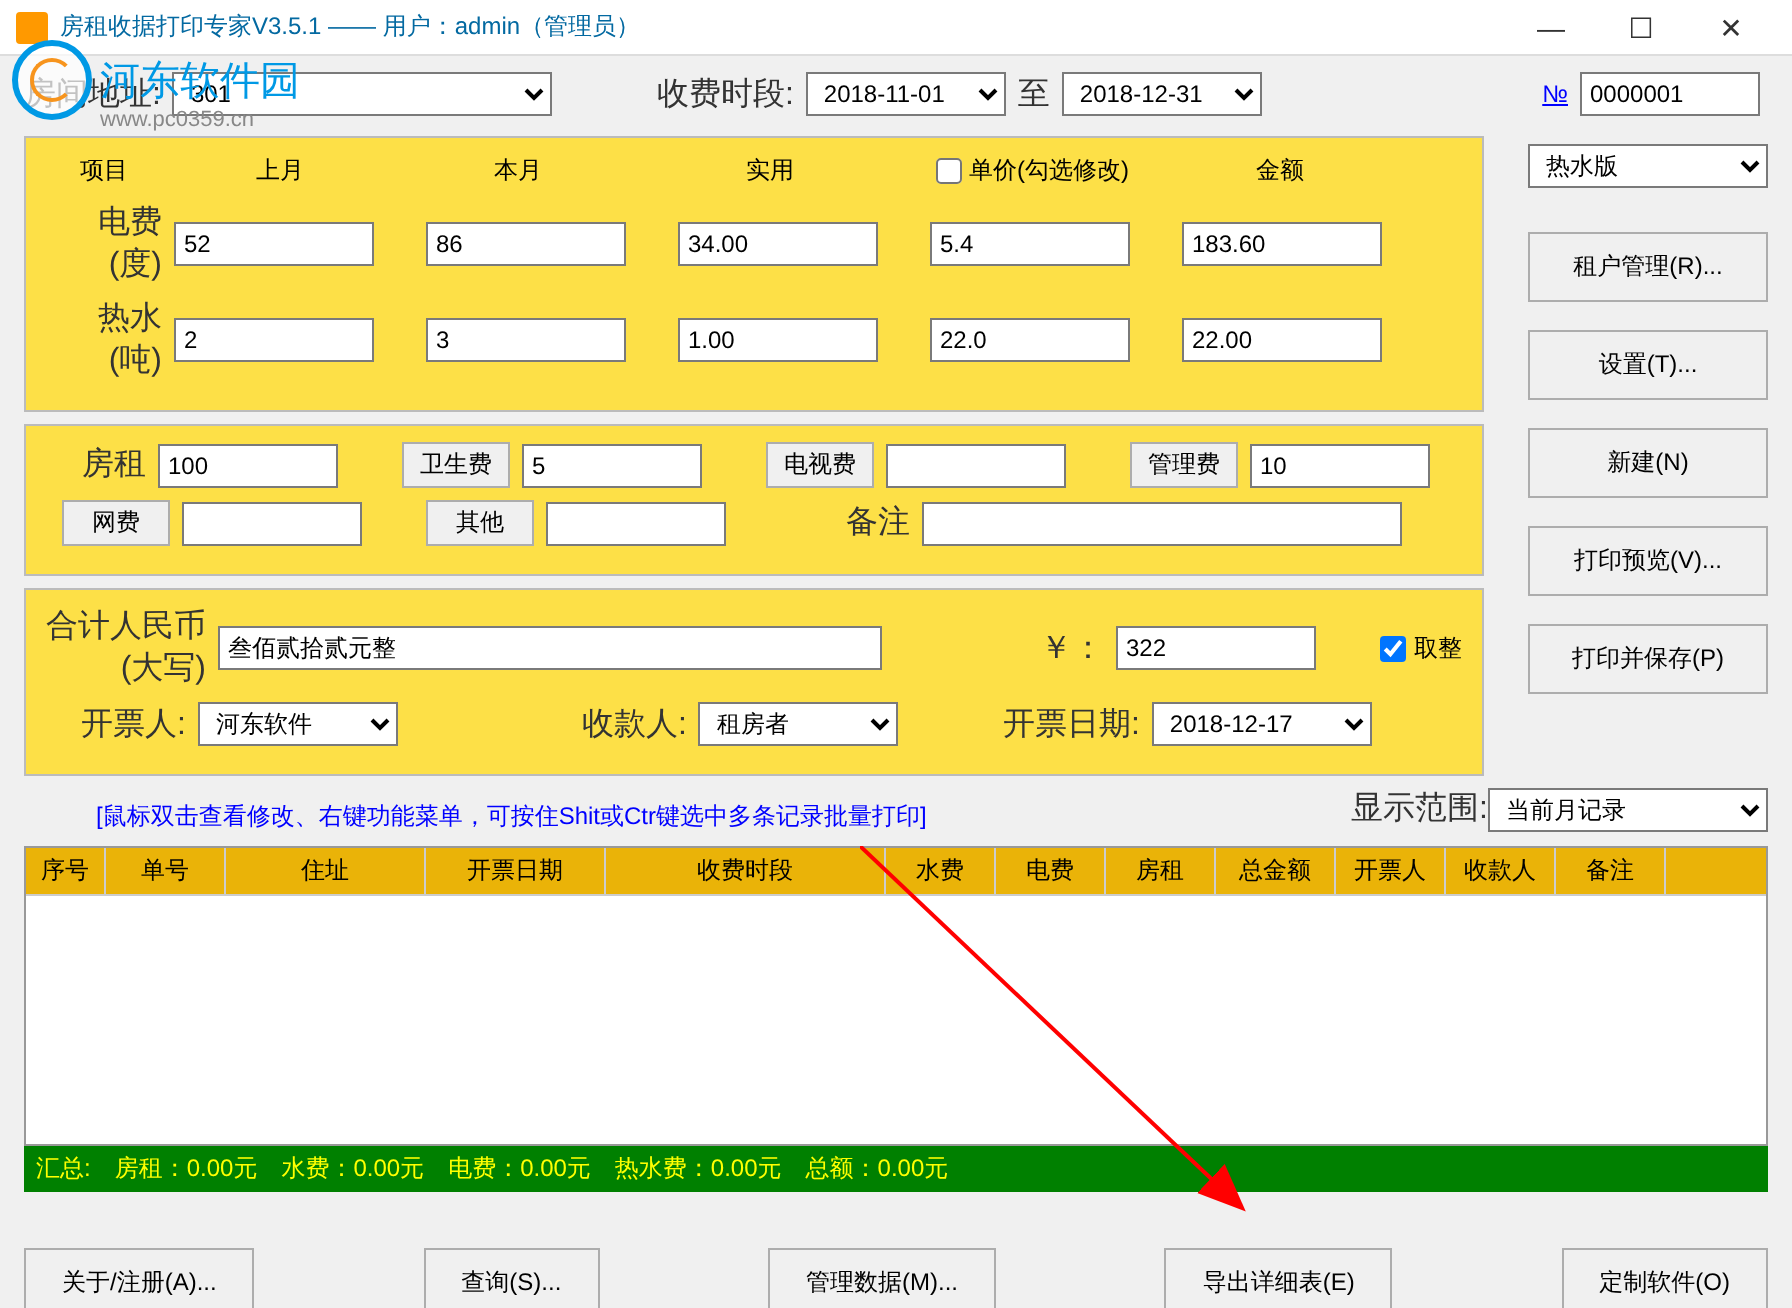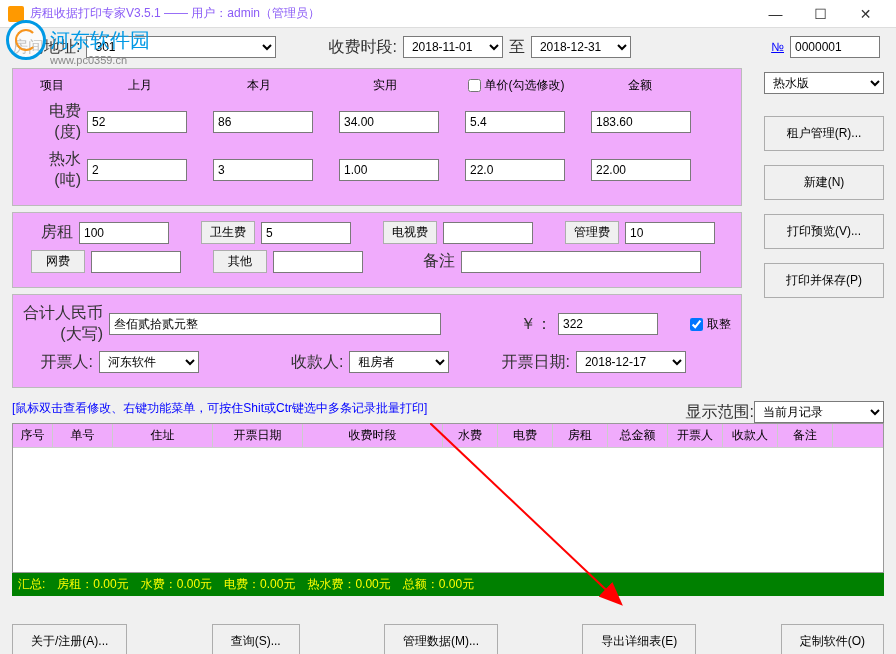--- a/index.html
+++ b/index.html
@@ -20,21 +20,21 @@
       align-items: center;
       padding: 0 8px;
       position: relative;
     }
     .titlebar-icon {
       width: 16px; height: 16px;
       background: #f90;
       border-radius: 2px;
       margin-right: 6px;
     }
-    .titlebar-text { flex: 1; color: #8b5cf6; }
+    .titlebar-text { flex: 1; color: #0369a1; }
     .titlebar-controls { display: flex; gap: 0; }
     .tb-btn {
       width: 45px; height: 28px;
       display: flex; align-items: center; justify-content: center;
       color: #333;
       font-size: 14px;
     }
     .logo-overlay {
       position: absolute;
       top: 20px; left: 0;
@@ -84,21 +84,21 @@
       font-size: 12px;
       border: 1px solid #7a7a7a;
       padding: 2px 4px;
       height: 22px;
       background: #fff;
     }
     .panel {
       border: 1px solid #bbb;
       padding: 8px 10px;
       margin-bottom: 6px;
-      background: #f0abfc;
+      background: #fde047;
     }
     .grid-header {
       display: flex;
       gap: 6px;
       margin-bottom: 6px;
     }
     .grid-header .col-head {
       text-align: center;
       font-size: 12px;
     }
@@ -122,21 +122,21 @@
     .main-left { width: 730px; }
     .hint-text { color: #0000ff; font-size: 12px; margin: 6px 0; }
     .table-container {
       border: 1px solid #999;
       background: #fff;
       height: 150px;
       overflow: auto;
     }
     .table-head {
       display: flex;
-      background: #f0abfc;
+      background: #eab308;
       border-bottom: 1px solid #ccc;
     }
     .th {
       border-right: 1px solid #ccc;
       padding: 3px 4px;
       font-size: 12px;
       text-align: center;
     }
     .summary-row {
       background: #008000;
@@ -164,21 +164,21 @@
       left: 430px;
       width: 240px;
       height: 200px;
       pointer-events: none;
       z-index: 50;
     }
     .checkbox-wrap { display: inline-flex; align-items: center; gap: 4px; justify-content: space-between; }
     .no-seq { color: #0000ff; text-decoration: underline; }
     select.combo { min-width: 80px; }
     .w90 { width: 90px; } .w100 { width: 100px; } .w110 { width: 110px; }
-    .w130 { width: 130px; } .w190 { width: 190px; }
+    .w130 { width: 140px; } .w190 { width: 190px; }
   </style>
 </head>
 <body>
 
 <div class="titlebar">
   <div class="titlebar-icon"></div>
   <div class="titlebar-text">房租收据打印专家V3.5.1 —— 用户：admin（管理员）</div>
   <div class="titlebar-controls">
     <div class="tb-btn">—</div>
     <div class="tb-btn">☐</div>
@@ -301,27 +301,28 @@
         <span style="width:40px;"></span>
         <span class="lbl">开票日期:</span>
         <select class="combo w110"><option>2018-12-17</option></select>
       </div>
     </div>
   </div>
 
   <div class="right-panel">
     <select class="combo" style="width:100%;margin-bottom:22px;"><option>热水版</option></select>
     <button class="side-btn">租户管理(R)...</button>
+    <button class="side-btn">设置(T)...</button>
     <button class="side-btn">新建(N)</button>
     <button class="side-btn">打印预览(V)...</button>
     <button class="side-btn">打印并保存(P)</button>
   </div>
 
   <div style="clear:both;">
-    <div style="display:flex; align-items:flex-end;">
+    <div style="display:flex; align-items:flex-start;margin-left:36px;">
       <span class="hint-text">[鼠标双击查看修改、右键功能菜单，可按住Shit或Ctr键选中多条记录批量打印]</span>
       <span style="flex:1;"></span>
       <span class="lbl">显示范围:</span>
       <select class="combo w130"><option>当前月记录</option></select>
     </div>
     <div class="table-container">
       <div class="table-head">
         <div class="th" style="width:40px;">序号</div>
         <div class="th" style="width:60px;">单号</div>
         <div class="th" style="width:100px;">住址</div>

